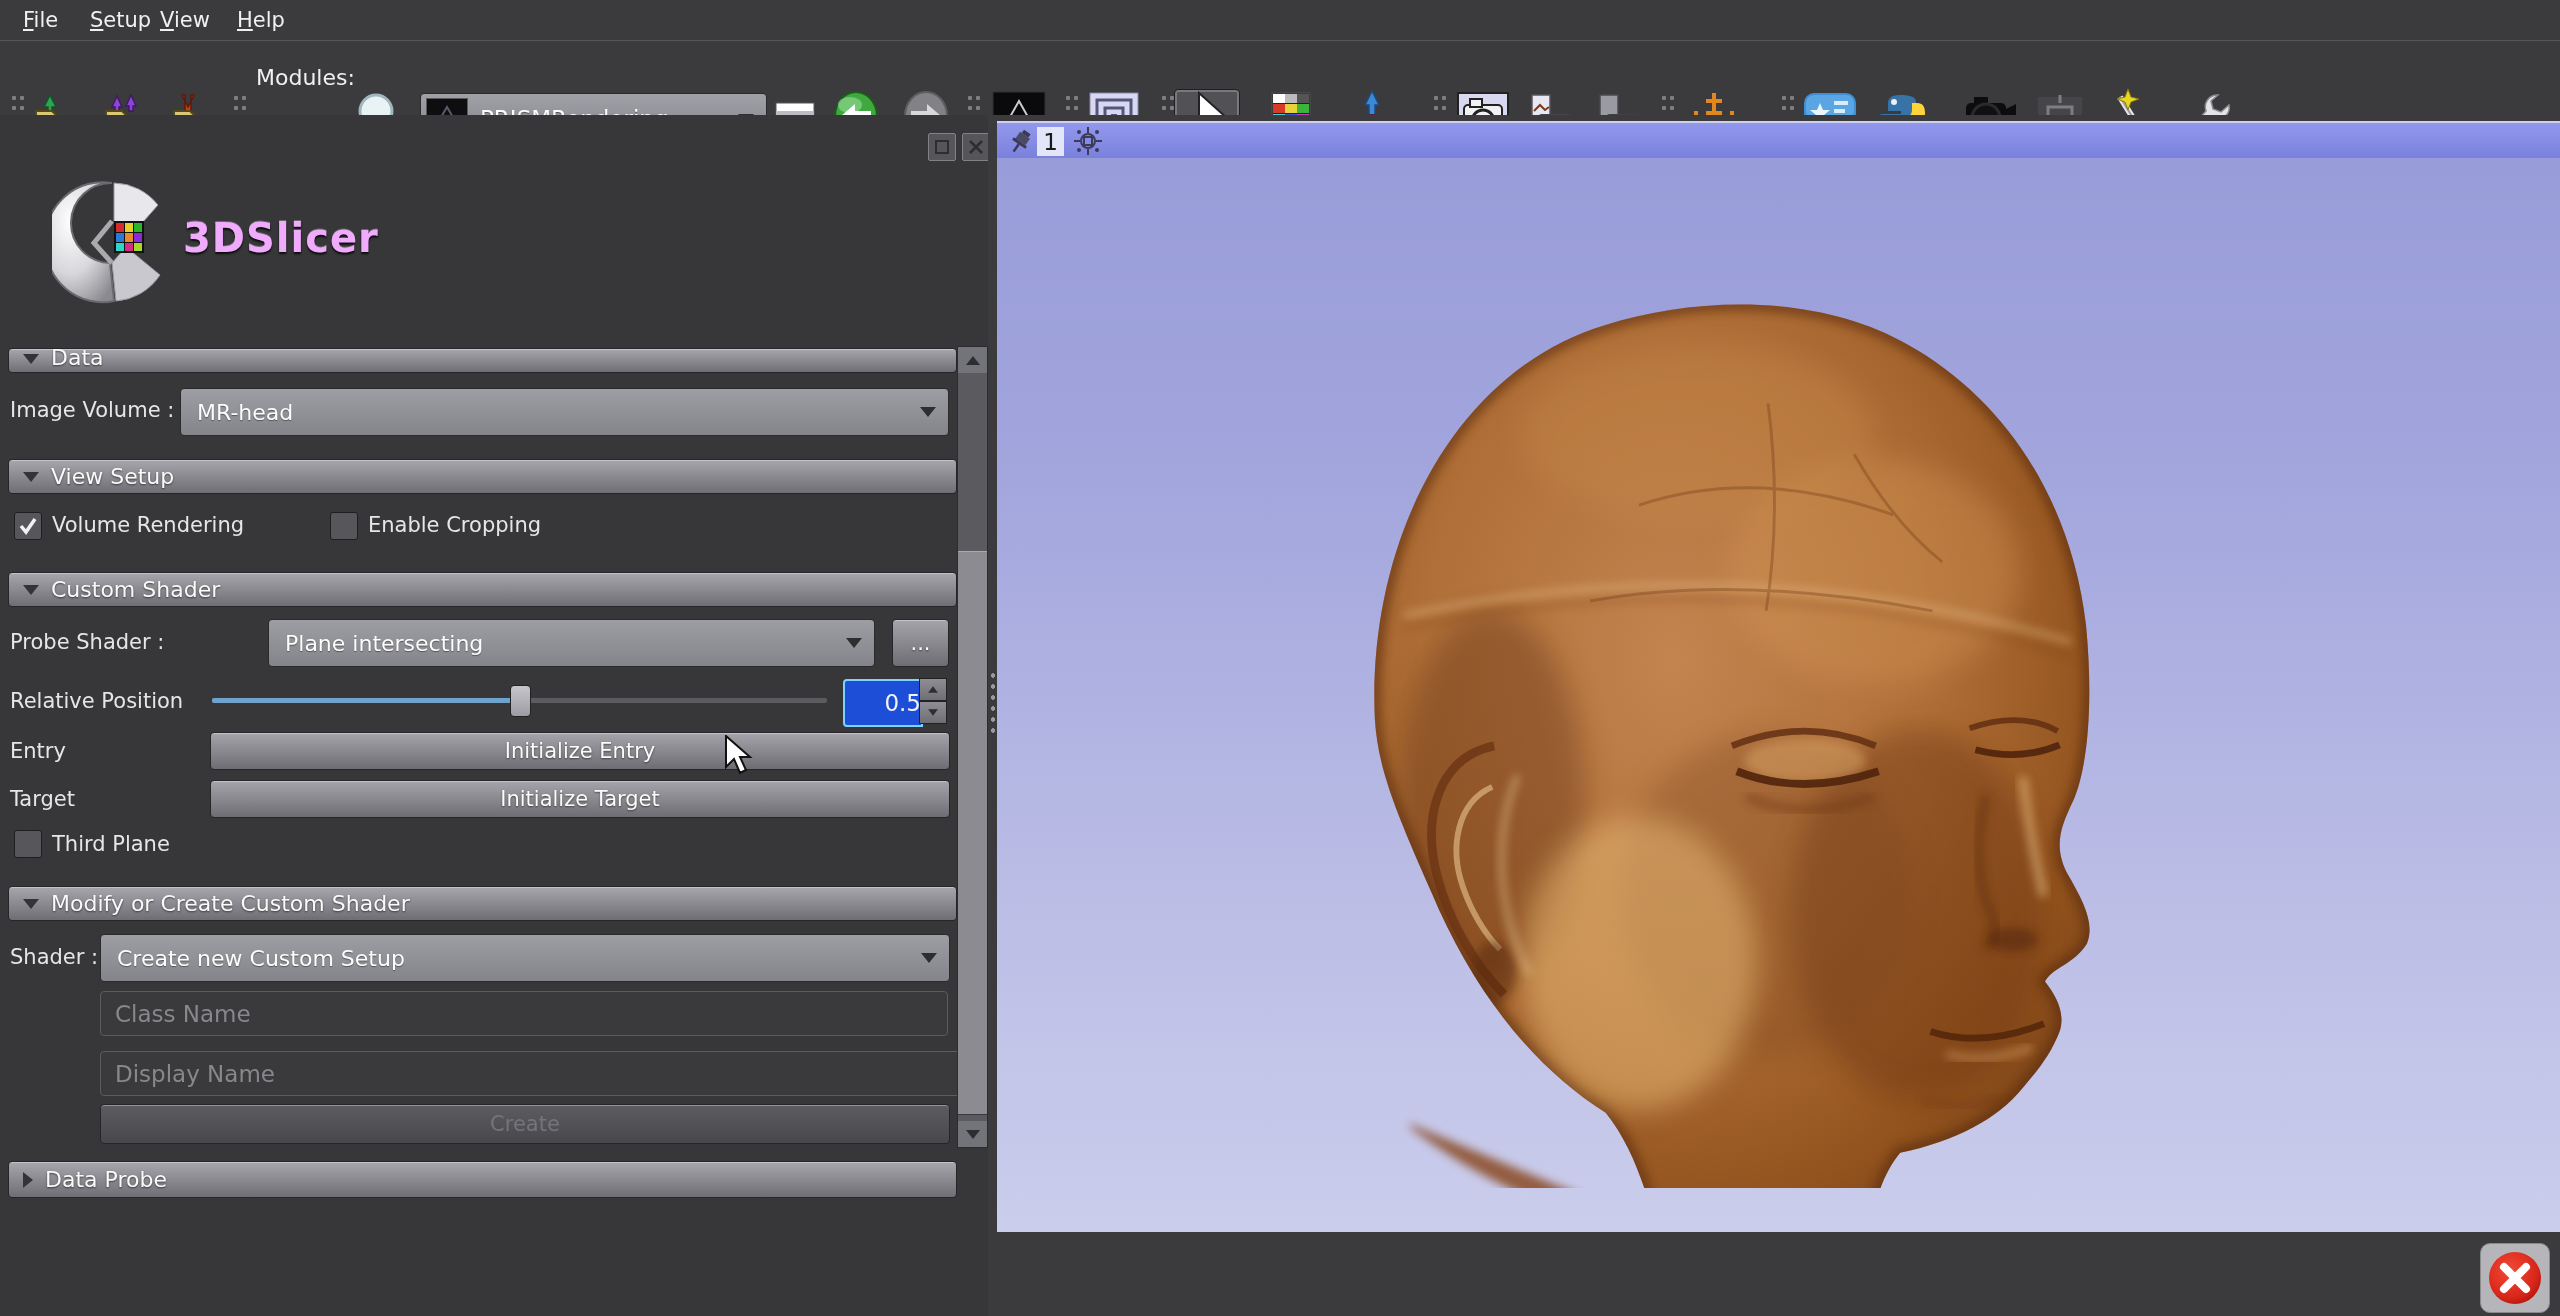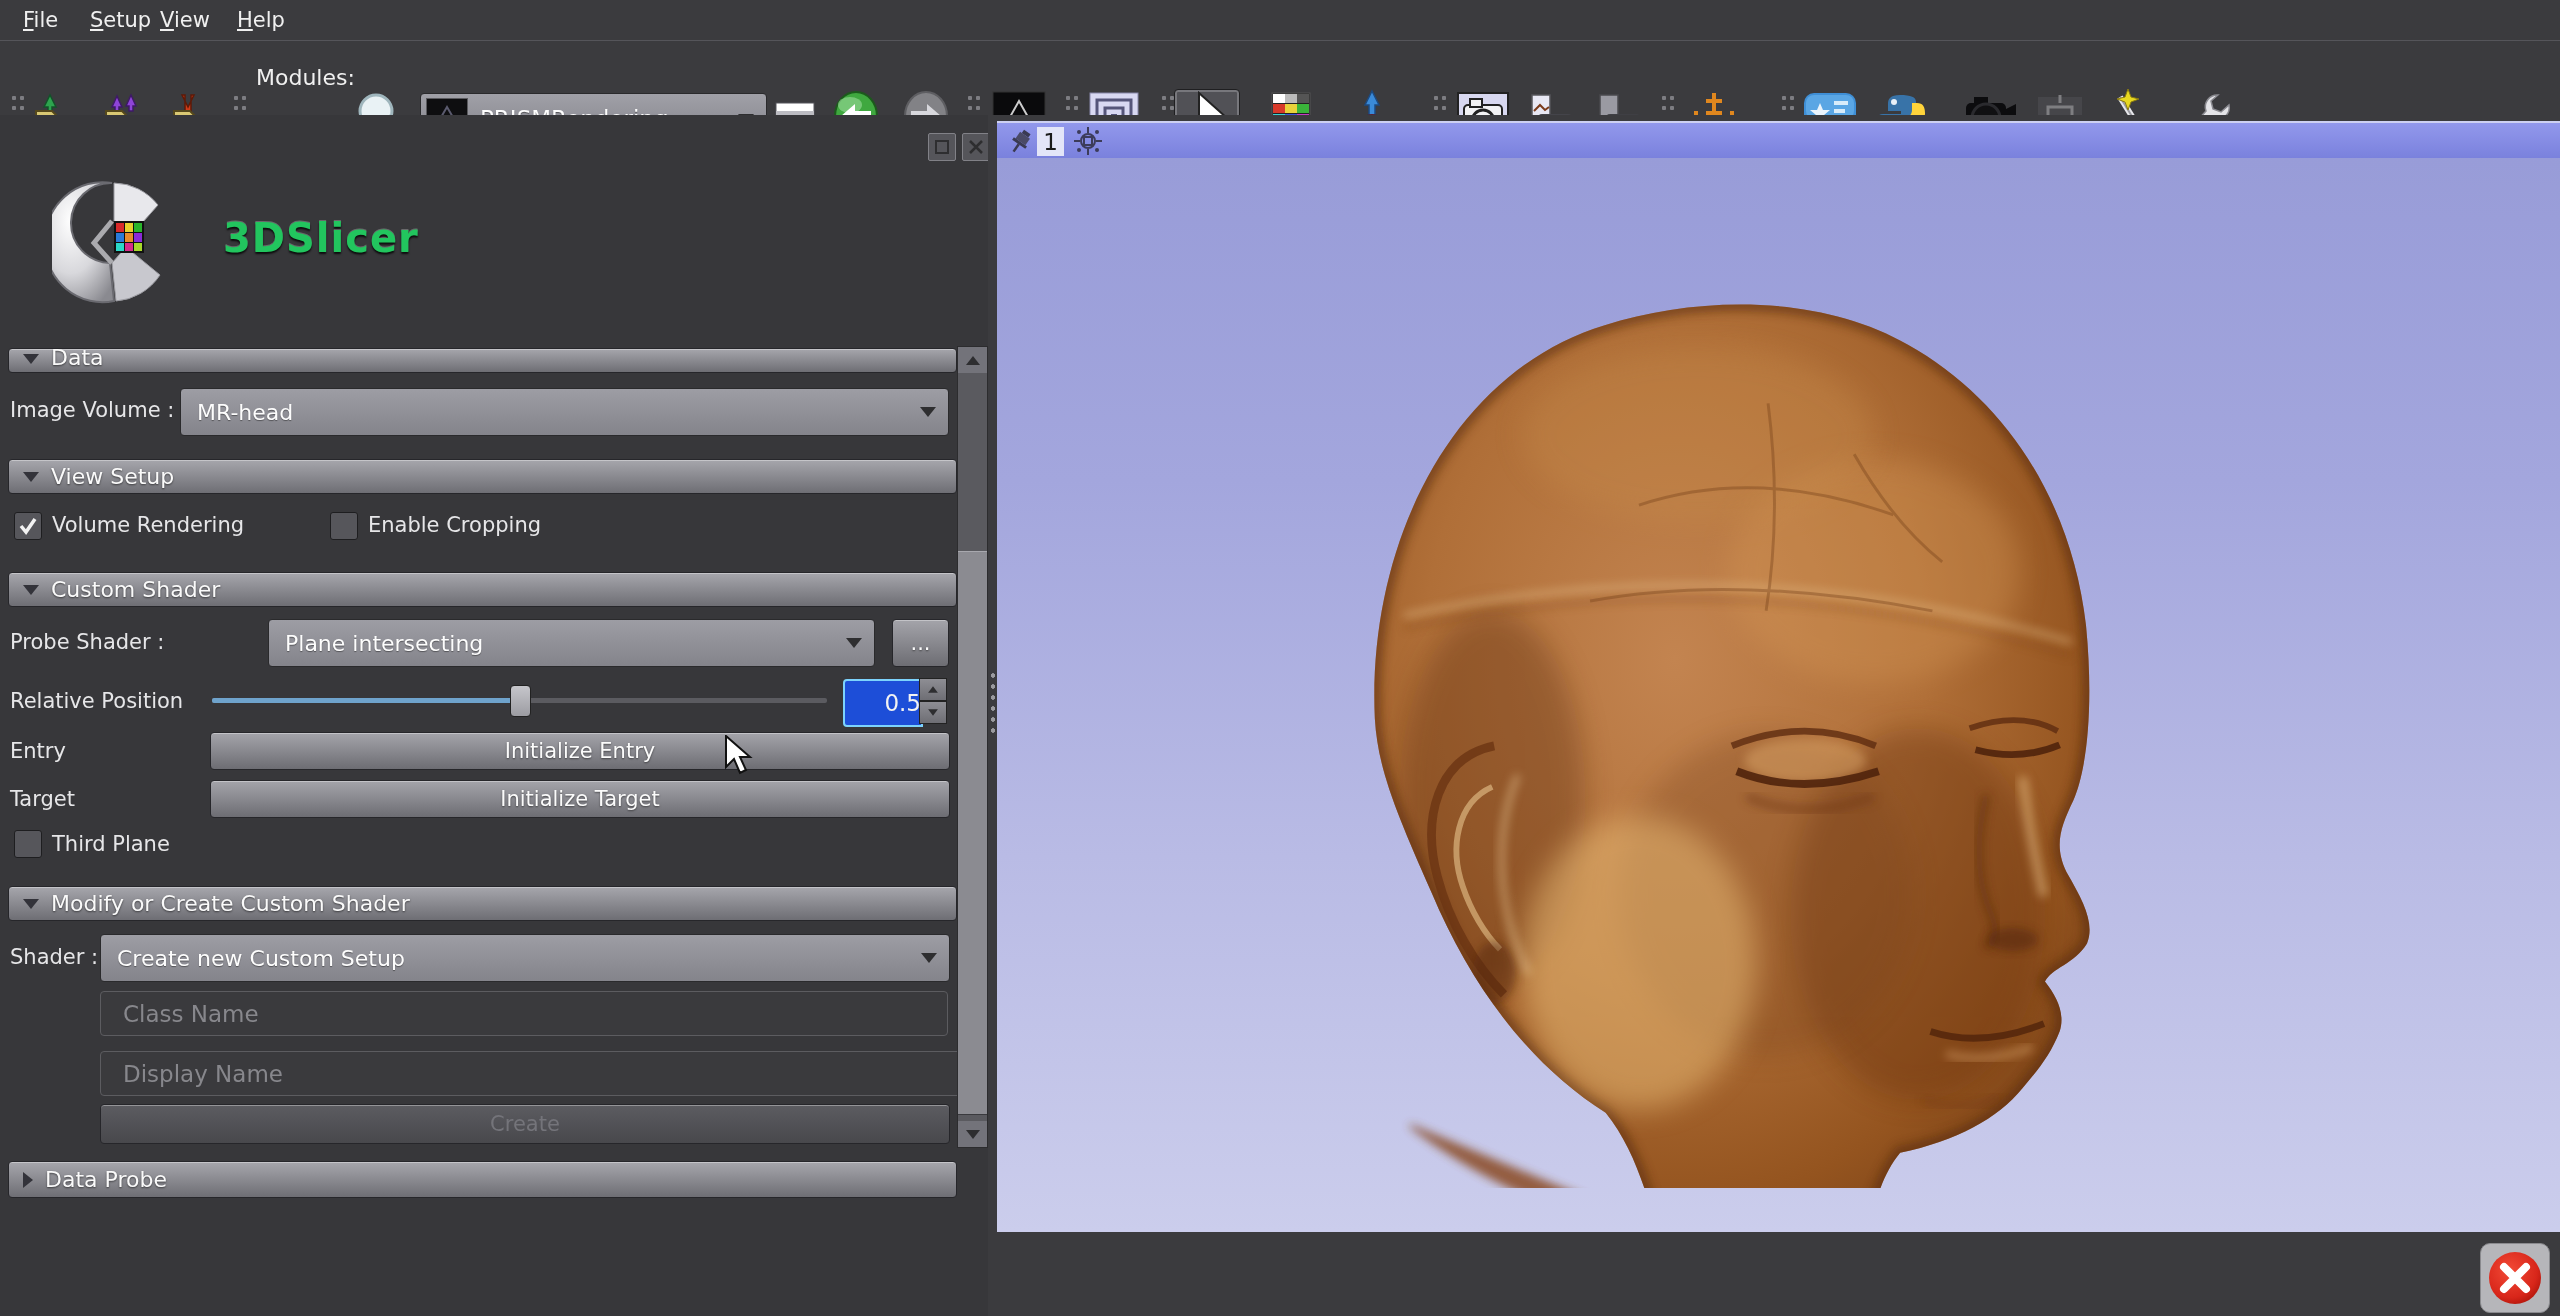--- a/index.html
+++ b/index.html
@@ -27,21 +27,21 @@
   .combo-modules .txt{flex:1;margin-left:12px;font-size:23px;color:#fdfdfd;text-shadow:0 1px 1px rgba(0,0,0,.45);}
   .dn-arrow{width:0;height:0;border-left:8px solid transparent;border-right:8px solid transparent;
             border-top:10px solid #2e2e30;margin-right:12px;}
   .mini-dn{position:absolute;width:0;height:0;border-left:6px solid transparent;border-right:6px solid transparent;
            border-top:8px solid #8c8c92;}
   .tool-pressed{position:absolute;top:48px;width:64px;height:58px;background:#515156;border:1px solid #1f1f21;
             border-radius:4px;box-shadow:inset 0 0 0 2px #77777c;}
   
   .panel{position:absolute;left:0;top:115px;width:988px;height:1201px;background:#37373a;}
   .logo-text{position:absolute;left:183px;top:100px;font-size:40px;font-weight:bold;letter-spacing:1px;
-             color:#22c55e;text-shadow:0 2px 2px rgba(0,0,0,.8),0 -1px 0 rgba(255,255,255,.25);margin-left:40px;}
+             color:#f0abfc;text-shadow:0 2px 2px rgba(0,0,0,.8),0 -1px 0 rgba(255,255,255,.25);}
   .winbtn{position:absolute;top:18px;width:26px;height:26px;background:#55555a;border:1px solid #818187;
           border-radius:2px;display:flex;align-items:center;justify-content:center;}
   .sect{position:absolute;left:8px;width:947px;height:33px;border:1px solid #26262a;border-radius:4px;
         background:linear-gradient(#a6a6ac,#6e6e74);display:flex;align-items:center;
         box-shadow:inset 0 1px 0 rgba(255,255,255,.35);}
   .sect .tri{width:0;height:0;margin:0 12px 0 14px;border-left:8px solid transparent;
              border-right:8px solid transparent;border-top:10px solid #33333a;}
   .sect .tri-r{width:0;height:0;margin:0 12px 0 14px;border-top:8px solid transparent;
              border-bottom:8px solid transparent;border-left:10px solid #33333a;}
   .sect .cap{font-size:22px;color:#fafafa;text-shadow:0 1px 2px rgba(0,0,0,.55);}
@@ -50,21 +50,21 @@
          background:linear-gradient(#9d9da4,#84848b);display:flex;align-items:center;}
   .combo .txt{flex:1;margin-left:16px;font-size:22px;color:#fdfdfd;text-shadow:0 1px 1px rgba(0,0,0,.4);}
   .btn{position:absolute;border:1px solid #26262a;border-radius:4px;
        background:linear-gradient(#a4a4aa,#6d6d73);box-shadow:inset 0 1px 0 rgba(255,255,255,.35);
        display:flex;align-items:center;justify-content:center;font-size:21px;color:#fbfbfb;
        text-shadow:0 1px 2px rgba(0,0,0,.5);}
   .btn.disabled{background:linear-gradient(#5c5c61,#48484c);color:#74747a;text-shadow:none;}
   .cb{position:absolute;width:26px;height:26px;background:#56565b;border:1px solid #1e1e20;border-radius:3px;
       display:flex;align-items:center;justify-content:center;}
   .input{position:absolute;height:45px;background:#3a3a3d;border:1px solid #5c5c60;border-radius:4px;
-         box-sizing:border-box;padding:0 22px;font-size:23px;color:#dddddd;outline:none;
+         box-sizing:border-box;padding:0 14px;font-size:23px;color:#dddddd;outline:none;
          font-family:"DejaVu Sans","Liberation Sans",sans-serif;}
   .input::placeholder{color:#87878c;opacity:1;}
   .slider-track{position:absolute;height:5px;background:#5b5b60;border-radius:2px;}
   .slider-fill{position:absolute;height:5px;border-radius:2px;}
   .slider-handle{position:absolute;width:19px;height:30px;background:linear-gradient(#c6c6cb,#9c9ca2);
          border:1px solid #222;border-radius:4px;}
   .spinbox{position:absolute;width:76px;height:44px;background:#1d4ed8;border:2px solid #7dd3fc;
          border-radius:4px 0 0 4px;display:flex;align-items:center;justify-content:flex-end;
          font-size:23px;color:#f2f2f2;}
   .spinbtns{position:absolute;width:28px;height:46px;display:flex;flex-direction:column;}

